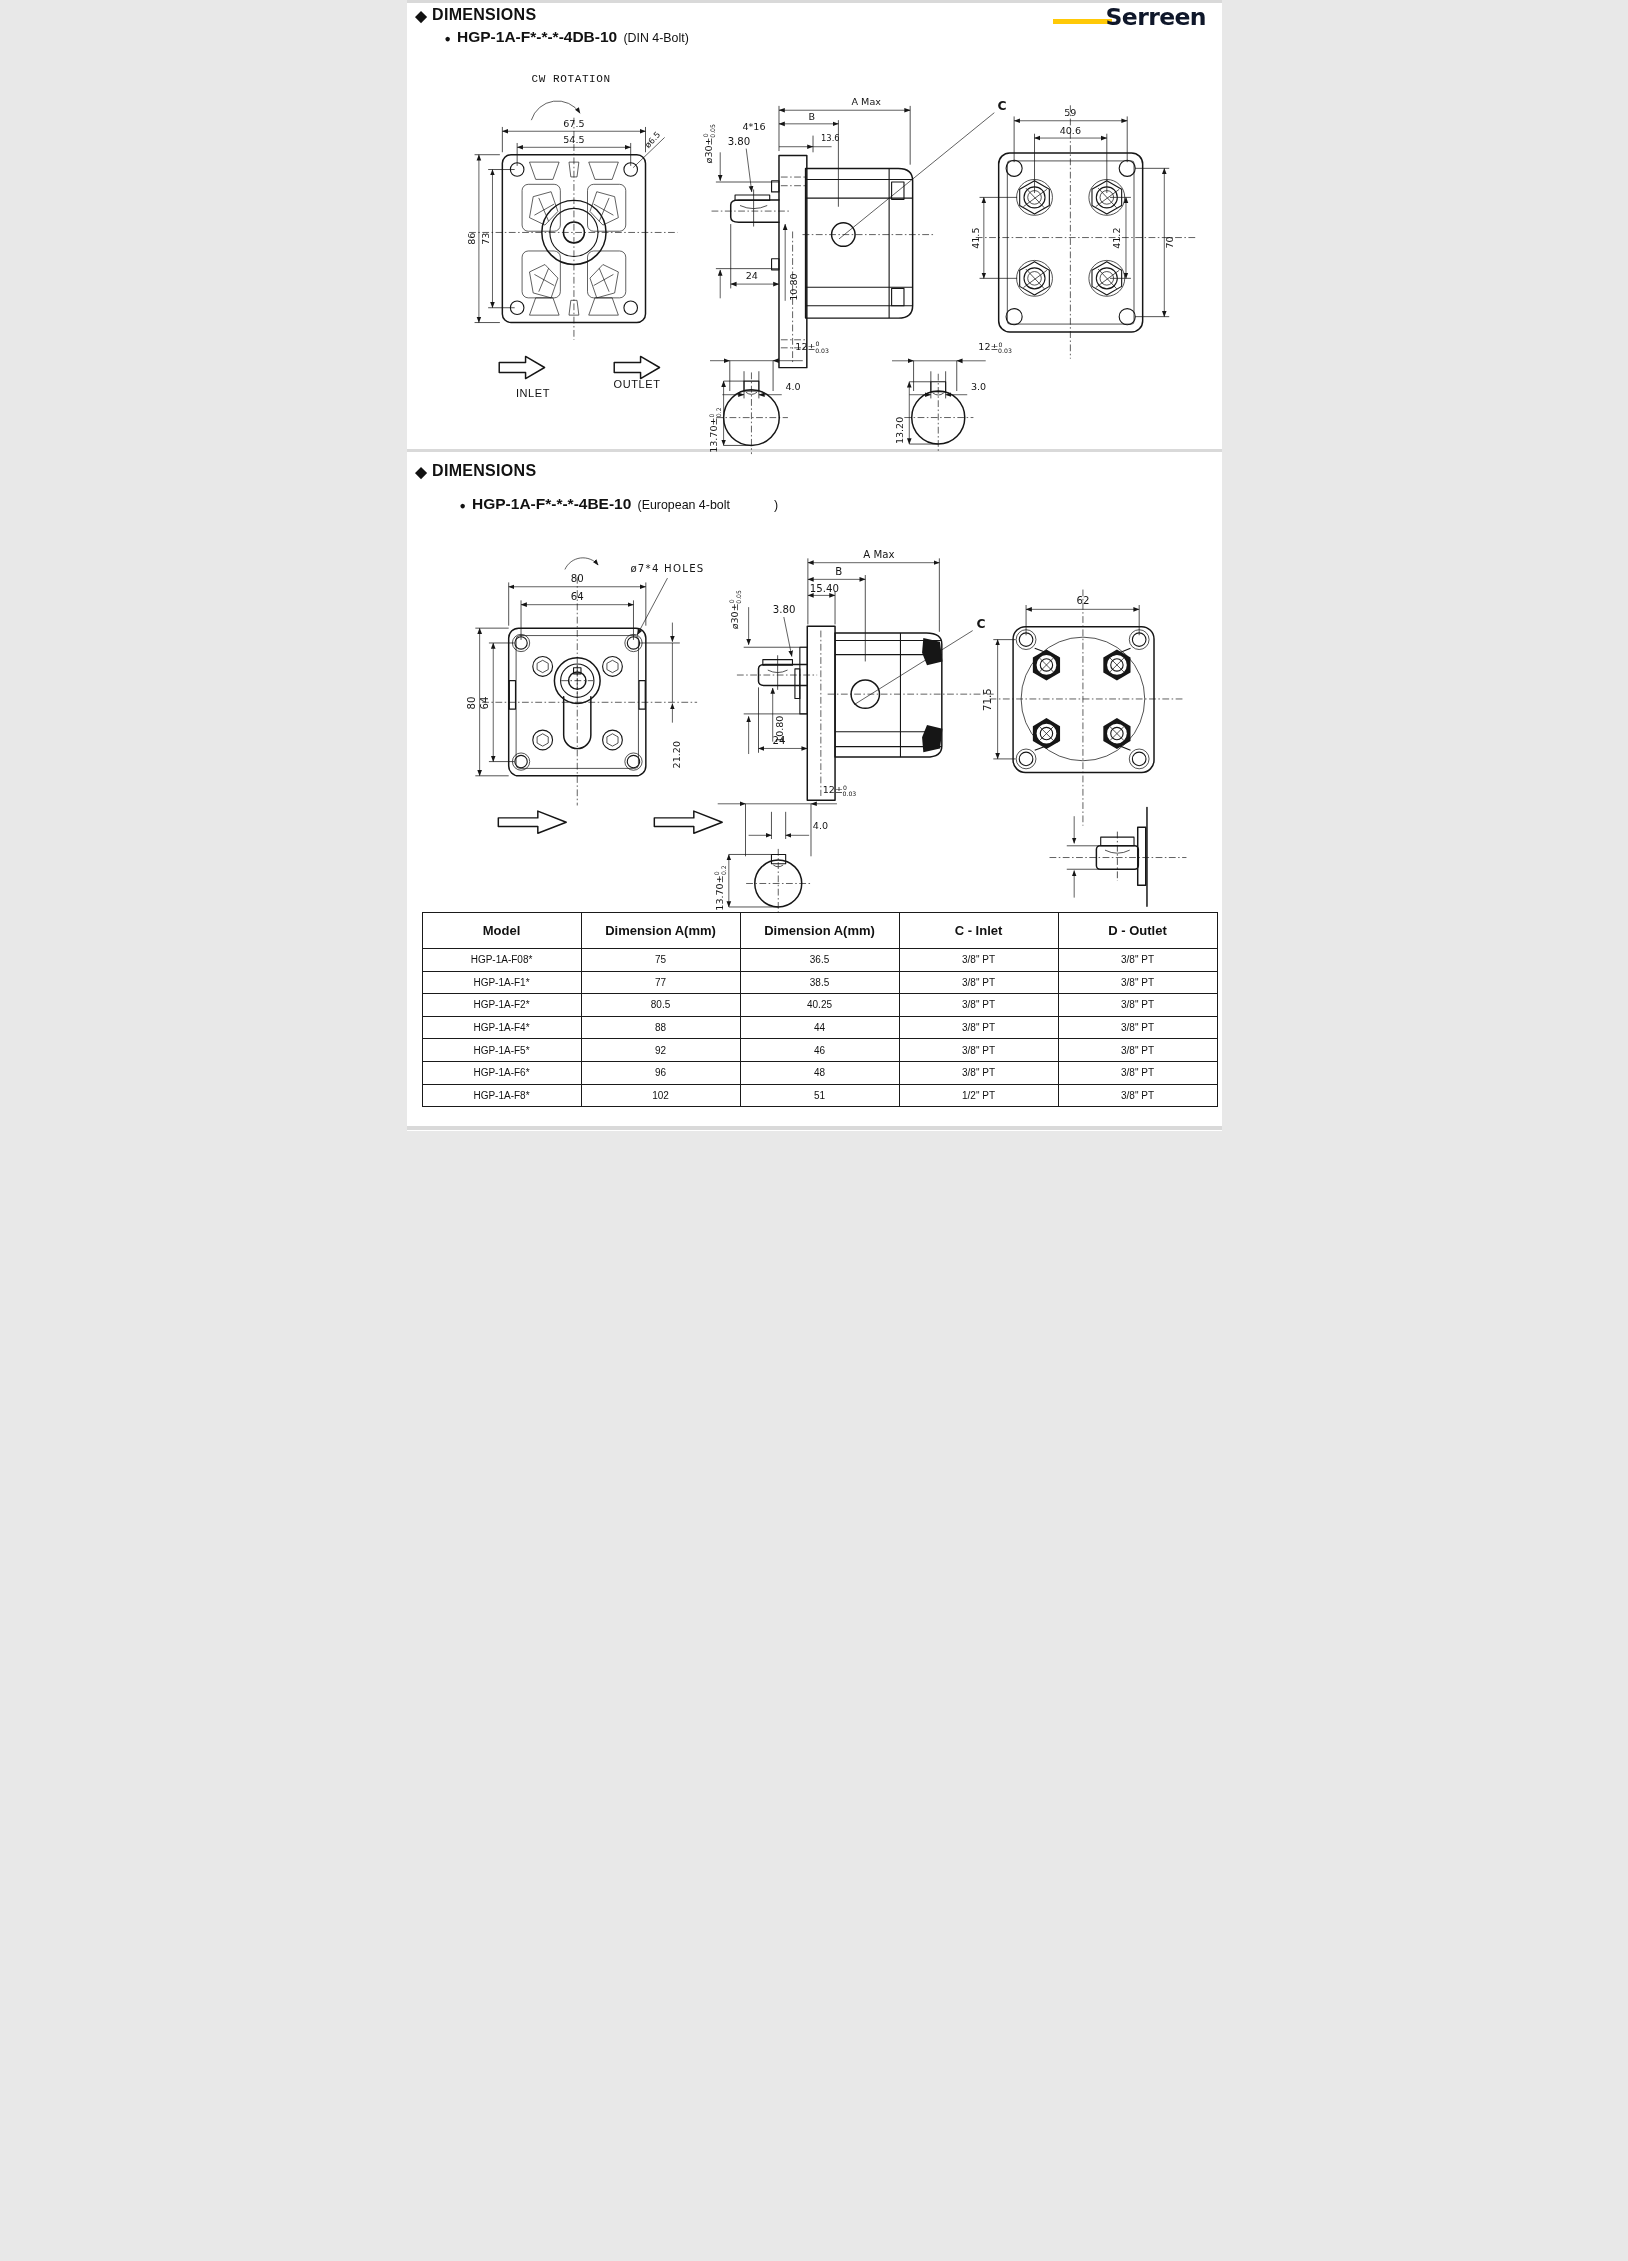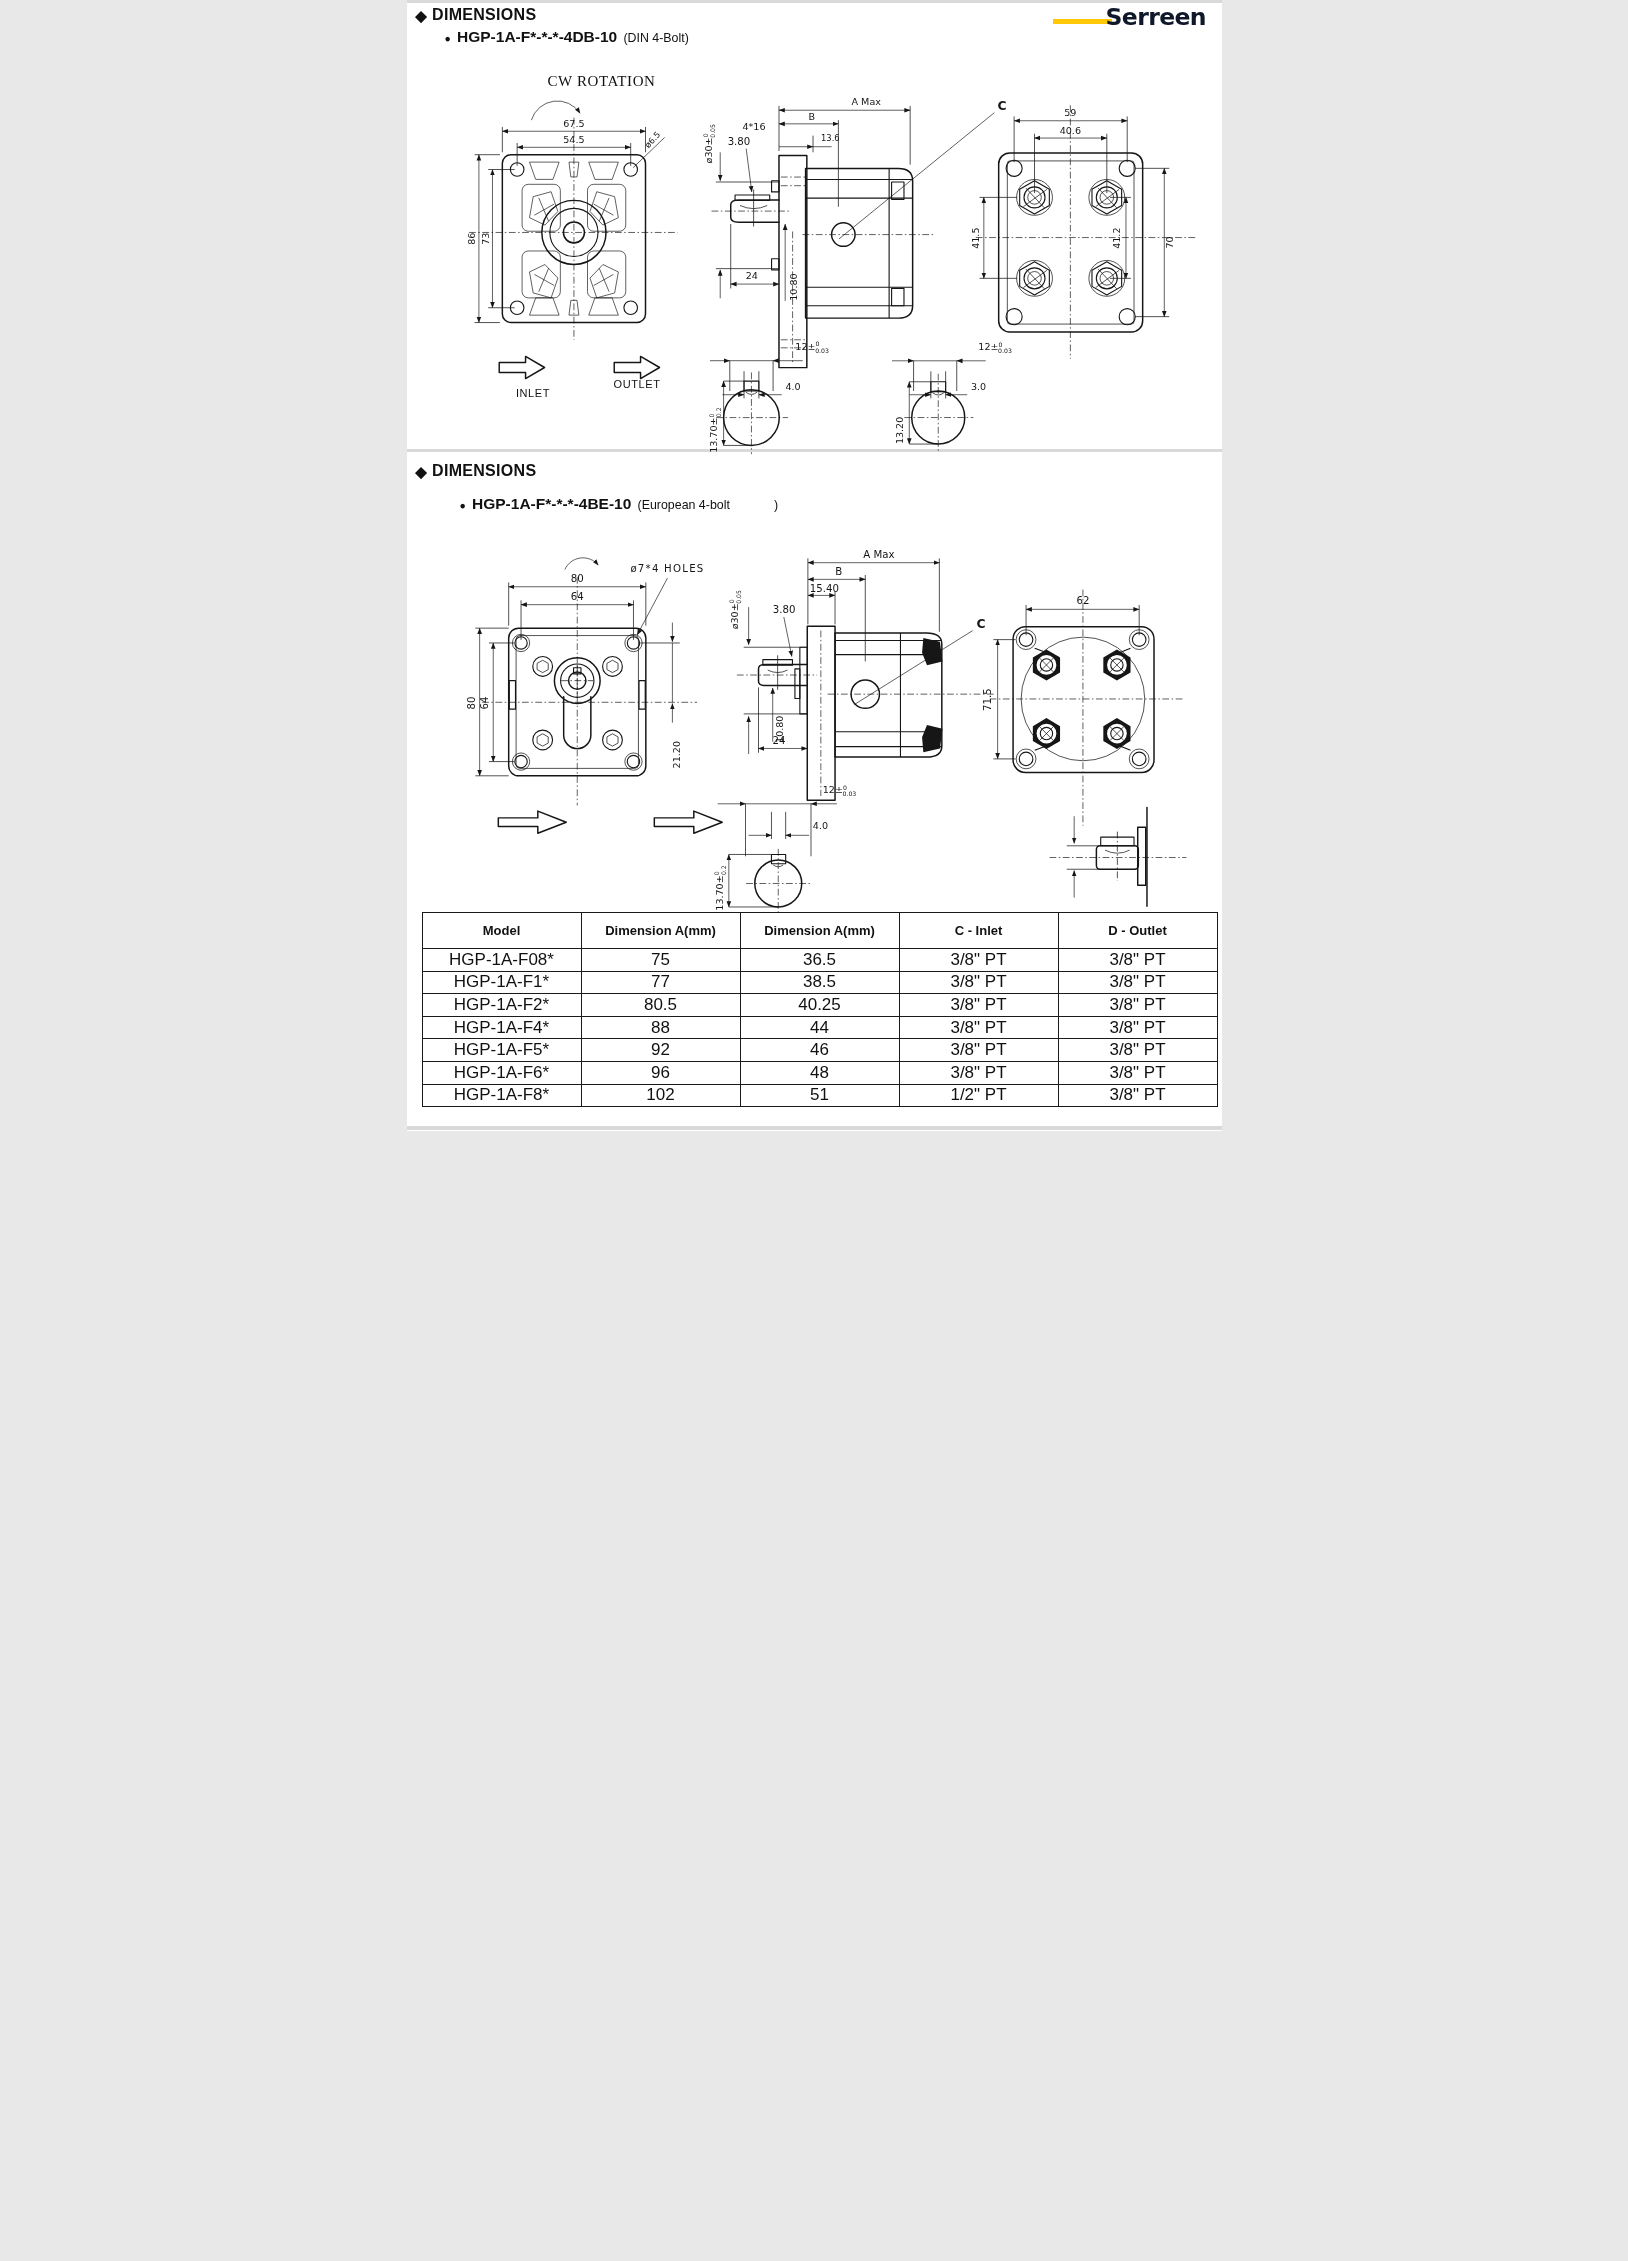--- a/index.html
+++ b/index.html
@@ -5,21 +5,21 @@
   html,body{margin:0;padding:0;background:#e8e8e8;}
   #page{position:relative;width:815px;height:1131px;background:#ffffff;margin:0 auto;
         font-family:"Liberation Sans",sans-serif;color:#111;overflow:hidden;}
   .abs{position:absolute;}
   .strip{background:#d9d9d9;}
   .h-main{font-size:16px;font-weight:bold;letter-spacing:0.3px;display:flex;align-items:center;gap:5px;}
   .diamond{font-size:15px;line-height:1;}
   .h-model{font-size:15.5px;font-weight:bold;display:flex;align-items:baseline;gap:6.2px;}
   .bullet{font-size:10.5px;}
   .h-note{font-size:12.4px;font-weight:normal;}
-  .cwrot{font-size:15px;letter-spacing:0.6px;font-family:Liberation Serif, serif;margin-left:16px;}
+  .cwrot{font-size:11px;letter-spacing:0.6px;font-family:Liberation Mono, monospace;}
   .flowlbl{font-size:11px;letter-spacing:0.6px;text-align:center;}
   
   #logo-text{font-size:23.5px;font-weight:800;letter-spacing:-0.6px;font-family:"DejaVu Sans",sans-serif;}
   
   svg{position:absolute;overflow:visible;}
   svg text{fill:#161616;font-family:"DejaVu Sans",sans-serif;}
   .t9{font-size:10px;}
   .t13{font-size:13.5px;}
   .t15{font-size:15.5px;}
   .t16{font-size:16.5px;}
@@ -29,21 +29,21 @@
   .md{fill:none;stroke:#161616;stroke-width:1.8;stroke-linejoin:round;}
   .tn{fill:none;stroke:#161616;stroke-width:1.2;}
   .dm{fill:none;stroke:#161616;stroke-width:1.1;}
   .cl{stroke-dasharray:11 4 2.5 4;}
   .blk{fill:#161616;stroke:none;}
   
   #spec-table{position:absolute;left:15px;top:912px;width:796px;border-collapse:collapse;
               font-family:"Liberation Sans",sans-serif;table-layout:fixed;}
   #spec-table th,#spec-table td{border:1.5px solid #1a1a1a;text-align:center;padding:0;}
   #spec-table th{height:35px;font-size:13px;font-weight:bold;}
-  #spec-table td{height:21.6px;font-size:17px;font-weight:normal;}
+  #spec-table td{height:21.6px;font-size:10px;font-weight:normal;}
 </style>
 </head>
 <body>
 
 <div id="page">
 
   <svg width="0" height="0">
     <defs>
       <marker id="ar" viewBox="0 0 10 10" refX="9.5" refY="5" markerWidth="9" markerHeight="9" orient="auto-start-reverse">
         <path d="M0,1.2 L10,5 L0,8.8 z" fill="#161616"></path>

